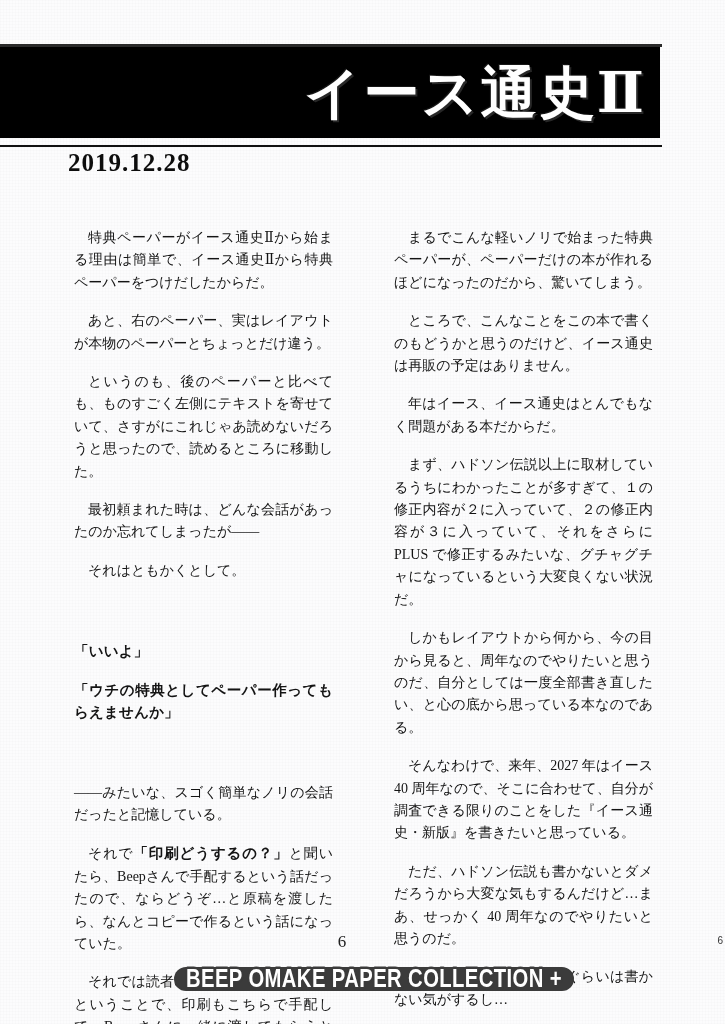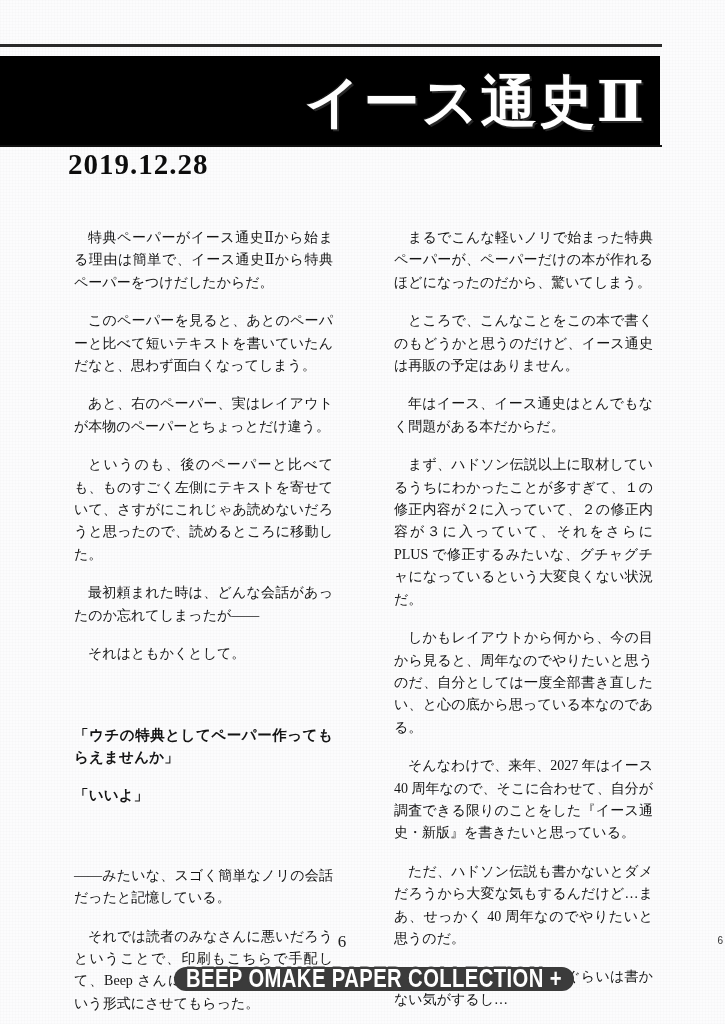--- a/index.html
+++ b/index.html
@@ -7,35 +7,35 @@
   .page{
     position:relative;width:725px;height:1024px;overflow:hidden;
     background:#fcfcfd;
     background-image:
       repeating-linear-gradient(0deg, rgba(0,0,0,0.013) 0 1px, transparent 1px 3px),
       repeating-linear-gradient(90deg, rgba(0,0,0,0.013) 0 1px, transparent 1px 3px);
     color:#151515;
   }
   .rule-top{position:absolute;left:0;top:44px;width:662px;height:3px;background:#2a2a2a;}
   .title-banner{
-    position:absolute;left:0;top:56px;width:660px;height:91px;background:#000;
+    position:absolute;left:0;top:47px;width:660px;height:91px;background:#000;
     display:flex;align-items:center;justify-content:flex-end;padding:0;box-sizing:border-box;
   }
   .title{
     font-family:"Liberation Serif","DejaVu Serif",serif;
     font-weight:bold;font-size:56px;color:#ffffff;letter-spacing:2px;
     padding-right:14px;line-height:1;
     text-shadow:2px 2px 0 rgba(130,130,130,0.30), -1px -1px 0 rgba(130,130,130,0.18);
     white-space:nowrap;
   }
   .rule-bottom{position:absolute;left:0;top:145px;width:662px;height:2px;background:#111;}
   .date{
     position:absolute;left:68px;top:149px;
     font-family:"Liberation Serif","DejaVu Serif",serif;
-    font-weight:bold;font-size:29px;letter-spacing:1px;color:#0d0d0d;line-height:1.1;
+    font-weight:bold;font-size:25px;letter-spacing:1px;color:#0d0d0d;line-height:1.1;
   }
   .col{
     position:absolute;top:211px;width:291px;
     font-size:14px;line-height:22.4px;text-align:justify;
     color:#141414;
   }
   .col-left{left:58px;}
   .col-right{left:378px;}
   .para{margin:16px;text-indent:1em;}
   .para.noindent{text-indent:0;}
@@ -82,30 +82,30 @@
   <div class="title-banner">
     <span class="title">イース通史Ⅱ</span>
   </div>
 
   <div class="rule-bottom"></div>
 
   <div class="date">2019.12.28</div>
 
   <div class="col col-left" id="col-left">
       <p class="para "><span>特典ペーパーがイース通史Ⅱから始まる理由は簡単で、イース通史Ⅱから特典ペーパーをつけだしたからだ。</span></p>
-      <p class="para "><span>このペーパーを見ると、あとのペーパーと比べて短いテキストを書いていたんだなと、思わず面白くなってしまう。</span></p>
       <p class="para "><span>あと、右のペーパー、実はレイアウトが本物のペーパーとちょっとだけ違う。</span></p>
       <p class="para "><span>というのも、後のペーパーと比べても、ものすごく左側にテキストを寄せていて、さすがにこれじゃあ読めないだろうと思ったので、読めるところに移動した。</span></p>
       <p class="para "><span>最初頼まれた時は、どんな会話があったのか忘れてしまったが――</span></p>
       <p class="para "><span>それはともかくとして。</span></p>
       <p class="para blank"></p>
+      <p class="para dialogue"><span>「いいよ」</span></p>
       <p class="para dialogue"><span>「ウチの特典としてペーパー作ってもらえませんか」</span></p>
-      <p class="para dialogue"><span>「いいよ」</span></p>
       <p class="para blank"></p>
       <p class="para noindent"><span>――みたいな、スゴく簡単なノリの会話だったと記憶している。</span></p>
+      <p class="para "><span>それで</span><span class="b">「印刷どうするの？」</span><span>と聞いたら、Beepさんで手配するという話だったので、ならどうぞ…と原稿を渡したら、なんとコピーで作るという話になっていた。</span></p>
       <p class="para "><span>それでは読者のみなさんに悪いだろうということで、印刷もこちらで手配して、Beep さんに一緒に渡してもらうという形式にさせてもらった。</span></p>
     </div>
   <div class="col col-right" id="col-right">
       <p class="para "><span>まるでこんな軽いノリで始まった特典ペーパーが、ペーパーだけの本が作れるほどになったのだから、驚いてしまう。</span></p>
       <p class="para "><span>ところで、こんなことをこの本で書くのもどうかと思うのだけど、イース通史は再販の予定はありません。</span></p>
       <p class="para "><span>年はイース、イース通史はとんでもなく問題がある本だからだ。</span></p>
       <p class="para "><span>まず、ハドソン伝説以上に取材しているうちにわかったことが多すぎて、１の修正内容が２に入っていて、２の修正内容が３に入っていて、それをさらに PLUS で修正するみたいな、グチャグチャになっているという大変良くない状況だ。</span></p>
       <p class="para "><span>しかもレイアウトから何から、今の目から見ると、周年なのでやりたいと思うのだ、自分としては一度全部書き直したい、と心の底から思っている本なのである。</span></p>
       <p class="para "><span>そんなわけで、来年、2027 年はイース 40 周年なので、そこに合わせて、自分が調査できる限りのことをした『イース通史・新版』を書きたいと思っている。</span></p>
       <p class="para "><span>ただ、ハドソン伝説も書かないとダメだろうから大変な気もするんだけど…まあ、せっかく 40 周年なのでやりたいと思うのだ。</span></p>

